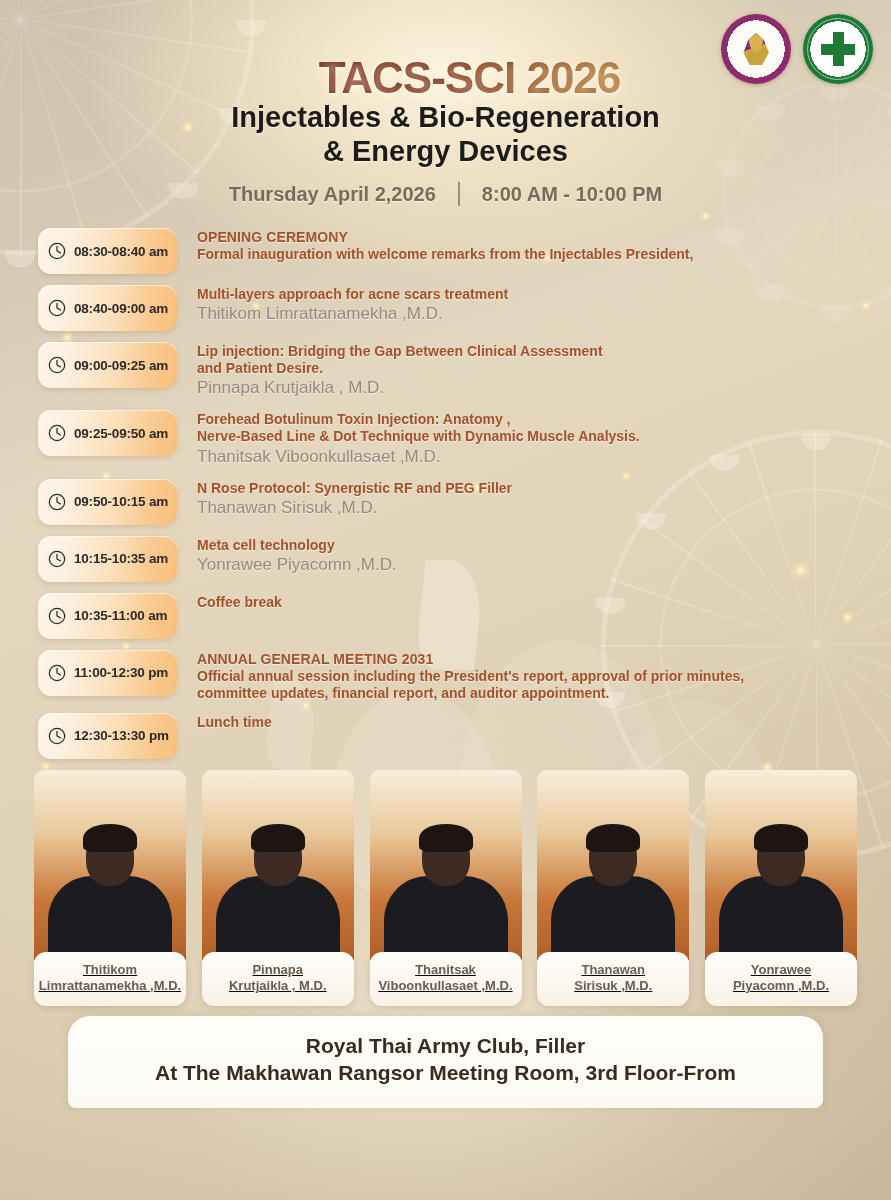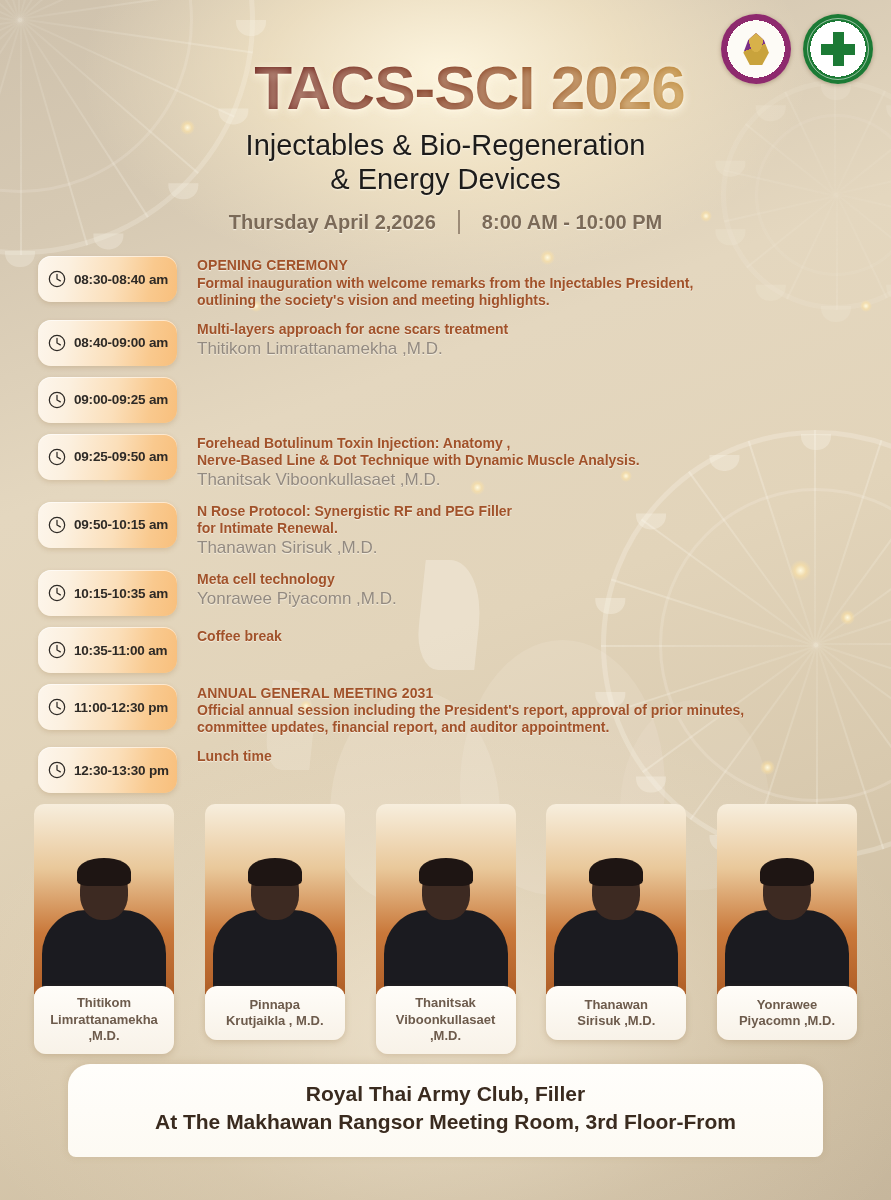--- a/index.html
+++ b/index.html
@@ -94,31 +94,30 @@
     background:
       linear-gradient(#1c7a35,#1c7a35) center/11px 34px no-repeat,
       linear-gradient(#1c7a35,#1c7a35) center/34px 11px no-repeat;
   }
   #logo-clinic .ring-text{
     position:absolute; inset:4px; border-radius:50%;
     border:1px solid rgba(255,255,255,.55);
   }
   #header{ position:relative; z-index:5; padding-top:56px; text-align:center; }
   #main-title{
-    font-size:62px; font-weight:700; letter-spacing:-1px;
+    font-size:44px; font-weight:700; letter-spacing:-1px;
     line-height:1.02;
     background:linear-gradient(100deg,#5b1714 0%,#6d1f18 34%,#7e3318 52%,#b9812f 76%,#d9ad55 100%);
     -webkit-background-clip:text; background-clip:text; color:transparent;
     text-shadow:0 2px 10px rgba(255,245,220,0.55);
     filter:drop-shadow(0 1px 1px rgba(255,250,235,.9));
     padding-left:48px;
   }
   #subtitle{
-    margin-top:10px;
-    font-size:29px; font-weight:400; line-height:1.16; color:#1d1c1b;
+    font-size:29px; font-weight:700; line-height:1.16; color:#1d1c1b;
     text-shadow:0 1px 2px rgba(255,250,238,.85);
   }
   #datebar{
     margin-top:14px;
     font-size:20px; font-weight:700; color:#7b6a58;
     display:flex; align-items:center; justify-content:center; gap:22px;
     text-shadow:0 1px 1px rgba(255,252,242,.8);
   }
   #datebar .sep{ width:2px;height:24px;background:#9c8b77;display:inline-block; }
   
@@ -148,21 +147,21 @@
   .talk-speaker{
     font-size:17px; font-weight:400; line-height:1.3; color:#938a80;
     text-shadow:0 1px 1px rgba(255,252,244,.7);
   }
   
   #speakers{
     position:relative; z-index:5;
     margin-top:8px; padding:0 34px;
     display:flex; gap:12px; justify-content:space-between;
   }
-  .sp{ position:relative; width:140px; }
+  .sp{ position:relative; width:152px;text-decoration:underline; }
   .sp-photo{
     height:190px; border-radius:10px 10px 0 0;
     background:linear-gradient(180deg,#f7eedd 0%,#e9c89a 34%,#c9783a 68%,#b05f28 100%);
     position:relative; overflow:hidden;
   }
   .sil{ position:absolute; left:50%; transform:translateX(-50%); bottom:0; }
   .sil .head{
     position:absolute; left:50%; transform:translateX(-50%); bottom:74px;
     width:48px;height:56px;border-radius:46% 46% 44% 44%;
     background:#3d2a22;
@@ -352,21 +351,20 @@
         <div class="time-pill">
           <span class="clock-icon"><svg viewBox="0 0 24 24" width="20" height="20" aria-hidden="true">
               <circle cx="12" cy="12" r="9.2" fill="none" stroke="#2e2a26" stroke-width="1.5"></circle>
               <path d="M12 6.4V12l4 2.2" fill="none" stroke="#2e2a26" stroke-width="1.5" stroke-linecap="round"></path>
             </svg></span>
           <span class="time-text">08:30-08:40 am</span>
         </div>
         <div class="talk">
           <div class="talk-title caps">OPENING CEREMONY</div>
           <div class="talk-title">Formal inauguration with welcome remarks from the Injectables President,</div>
-          <div class="talk-title">outlining the society's vision and meeting highlights.</div>
         </div>
       </div>
       <div class="row">
         <div class="time-pill">
           <span class="clock-icon"><svg viewBox="0 0 24 24" width="20" height="20" aria-hidden="true">
               <circle cx="12" cy="12" r="9.2" fill="none" stroke="#2e2a26" stroke-width="1.5"></circle>
               <path d="M12 6.4V12l4 2.2" fill="none" stroke="#2e2a26" stroke-width="1.5" stroke-linecap="round"></path>
             </svg></span>
           <span class="time-text">08:40-09:00 am</span>
         </div>
@@ -375,20 +373,25 @@
           <div class="talk-speaker">Thitikom Limrattanamekha ,M.D.</div>
         </div>
       </div>
       <div class="row">
         <div class="time-pill">
           <span class="clock-icon"><svg viewBox="0 0 24 24" width="20" height="20" aria-hidden="true">
               <circle cx="12" cy="12" r="9.2" fill="none" stroke="#2e2a26" stroke-width="1.5"></circle>
               <path d="M12 6.4V12l4 2.2" fill="none" stroke="#2e2a26" stroke-width="1.5" stroke-linecap="round"></path>
             </svg></span>
           <span class="time-text">09:00-09:25 am</span>
+        </div>
+        <div class="talk">
+          <div class="talk-title">Lip injection: Bridging the Gap Between Clinical Assessment</div>
+          <div class="talk-title">and Patient Desire.</div>
+          <div class="talk-speaker">Pinnapa Krutjaikla , M.D.</div>
         </div>
       </div>
       <div class="row">
         <div class="time-pill">
           <span class="clock-icon"><svg viewBox="0 0 24 24" width="20" height="20" aria-hidden="true">
               <circle cx="12" cy="12" r="9.2" fill="none" stroke="#2e2a26" stroke-width="1.5"></circle>
               <path d="M12 6.4V12l4 2.2" fill="none" stroke="#2e2a26" stroke-width="1.5" stroke-linecap="round"></path>
             </svg></span>
           <span class="time-text">09:25-09:50 am</span>
         </div>
@@ -401,21 +404,20 @@
       <div class="row">
         <div class="time-pill">
           <span class="clock-icon"><svg viewBox="0 0 24 24" width="20" height="20" aria-hidden="true">
               <circle cx="12" cy="12" r="9.2" fill="none" stroke="#2e2a26" stroke-width="1.5"></circle>
               <path d="M12 6.4V12l4 2.2" fill="none" stroke="#2e2a26" stroke-width="1.5" stroke-linecap="round"></path>
             </svg></span>
           <span class="time-text">09:50-10:15 am</span>
         </div>
         <div class="talk">
           <div class="talk-title">N Rose Protocol: Synergistic RF and PEG Filler</div>
-          <div class="talk-title">for Intimate Renewal.</div>
           <div class="talk-speaker">Thanawan Sirisuk ,M.D.</div>
         </div>
       </div>
       <div class="row">
         <div class="time-pill">
           <span class="clock-icon"><svg viewBox="0 0 24 24" width="20" height="20" aria-hidden="true">
               <circle cx="12" cy="12" r="9.2" fill="none" stroke="#2e2a26" stroke-width="1.5"></circle>
               <path d="M12 6.4V12l4 2.2" fill="none" stroke="#2e2a26" stroke-width="1.5" stroke-linecap="round"></path>
             </svg></span>
           <span class="time-text">10:15-10:35 am</span>

